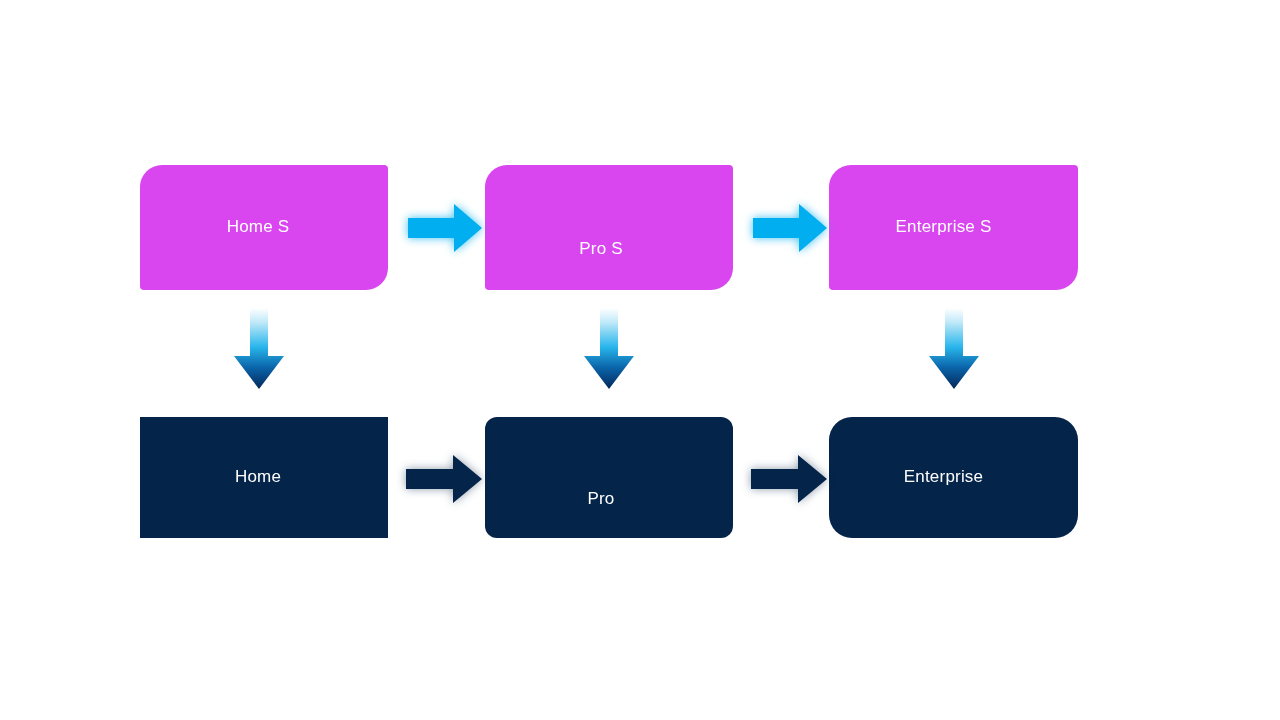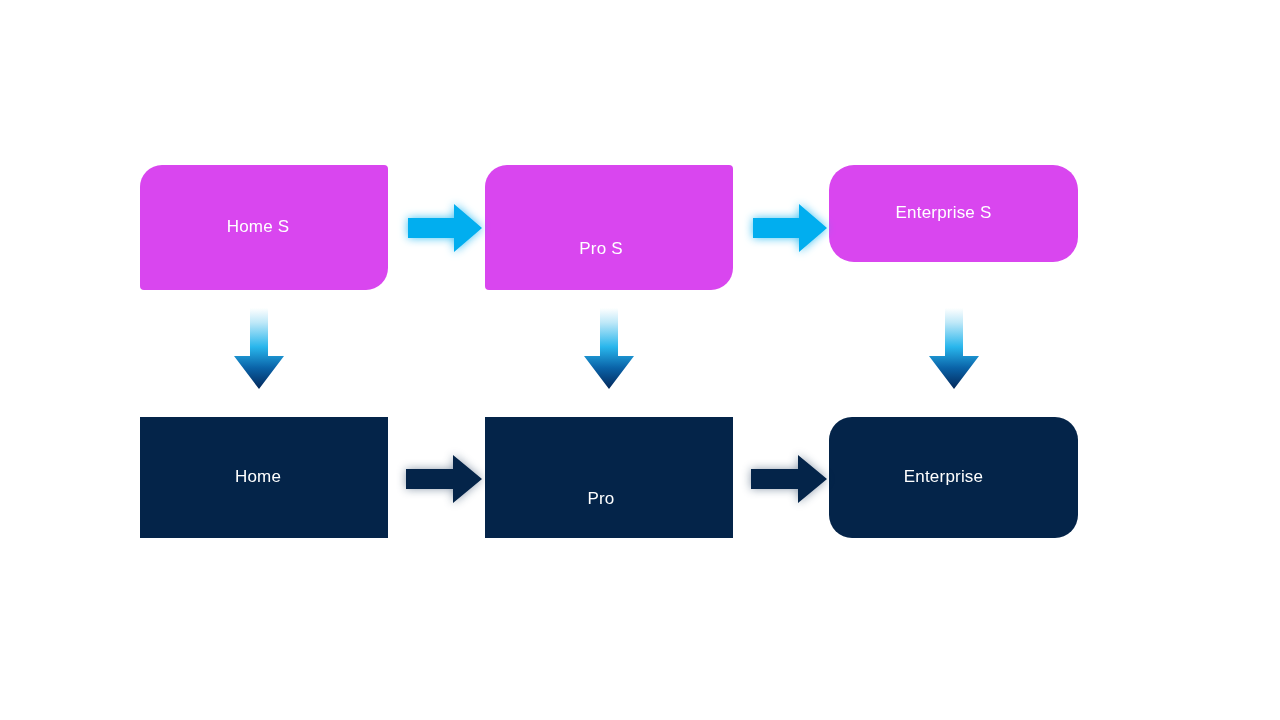--- a/index.html
+++ b/index.html
@@ -86,21 +86,21 @@
 <div id="canvas">
 
   <div class="node node-top shape-a" style="left:140px; top:165px; width:248px; height:125px;">
     <span class="node-label label-shift-1">Home S</span>
   </div>
 
   <div class="node node-top shape-a" style="left:485px; top:165px; width:248px; height:125px;">
     <span class="node-label label-shift-2">Pro S</span>
   </div>
 
-  <div class="node node-top shape-a" style="left:829px; top:165px; width:249px; height:97px;border-radius:25px;">
+  <div class="node node-top shape-a" style="left:829px; top:165px; width:249px; height:125px;">
     <span class="node-label label-shift-3">Enterprise S</span>
   </div>
 
   <div class="arrow glow-cyan" style="left:408px; top:203px; width:74px; height:50px;">
     <svg width="74" height="50" viewBox="0 0 74 50" aria-hidden="true">
       <path d="M0 15 L46 15 L46 1 L74 25 L46 49 L46 35 L0 35 Z" fill="#01AEEF"></path>
     </svg>
   </div>
 
   <div class="arrow glow-cyan" style="left:753px; top:203px; width:74px; height:50px;">
@@ -151,21 +151,21 @@
         </linearGradient>
       </defs>
       <path d="M17 0 L35 0 L35 48 L51 48 L26 81 L1 48 L17 48 Z" fill="url(#gradDown3)"></path>
     </svg>
   </div>
 
   <div class="node node-bottom" style="left:140px; top:417px; width:248px; height:121px;">
     <span class="node-label label-shift-1">Home</span>
   </div>
 
-  <div class="node node-bottom" style="left:485px; top:417px; width:248px; height:121px;">
+  <div class="node node-bottom" style="left:485px; top:417px; width:248px; height:121px;border-radius:12px;">
     <span class="node-label label-shift-2">Pro</span>
   </div>
 
   <div class="node node-bottom" style="left:829px; top:417px; width:249px; height:121px;border-radius:23px;">
     <span class="node-label label-shift-3">Enterprise</span>
   </div>
 
   <div class="arrow glow-navy" style="left:406px; top:454px; width:76px; height:50px;">
     <svg width="76" height="50" viewBox="0 0 76 50" aria-hidden="true">
       <path d="M0 15 L47 15 L47 1 L76 25 L47 49 L47 35 L0 35 Z" fill="#042449"></path>

